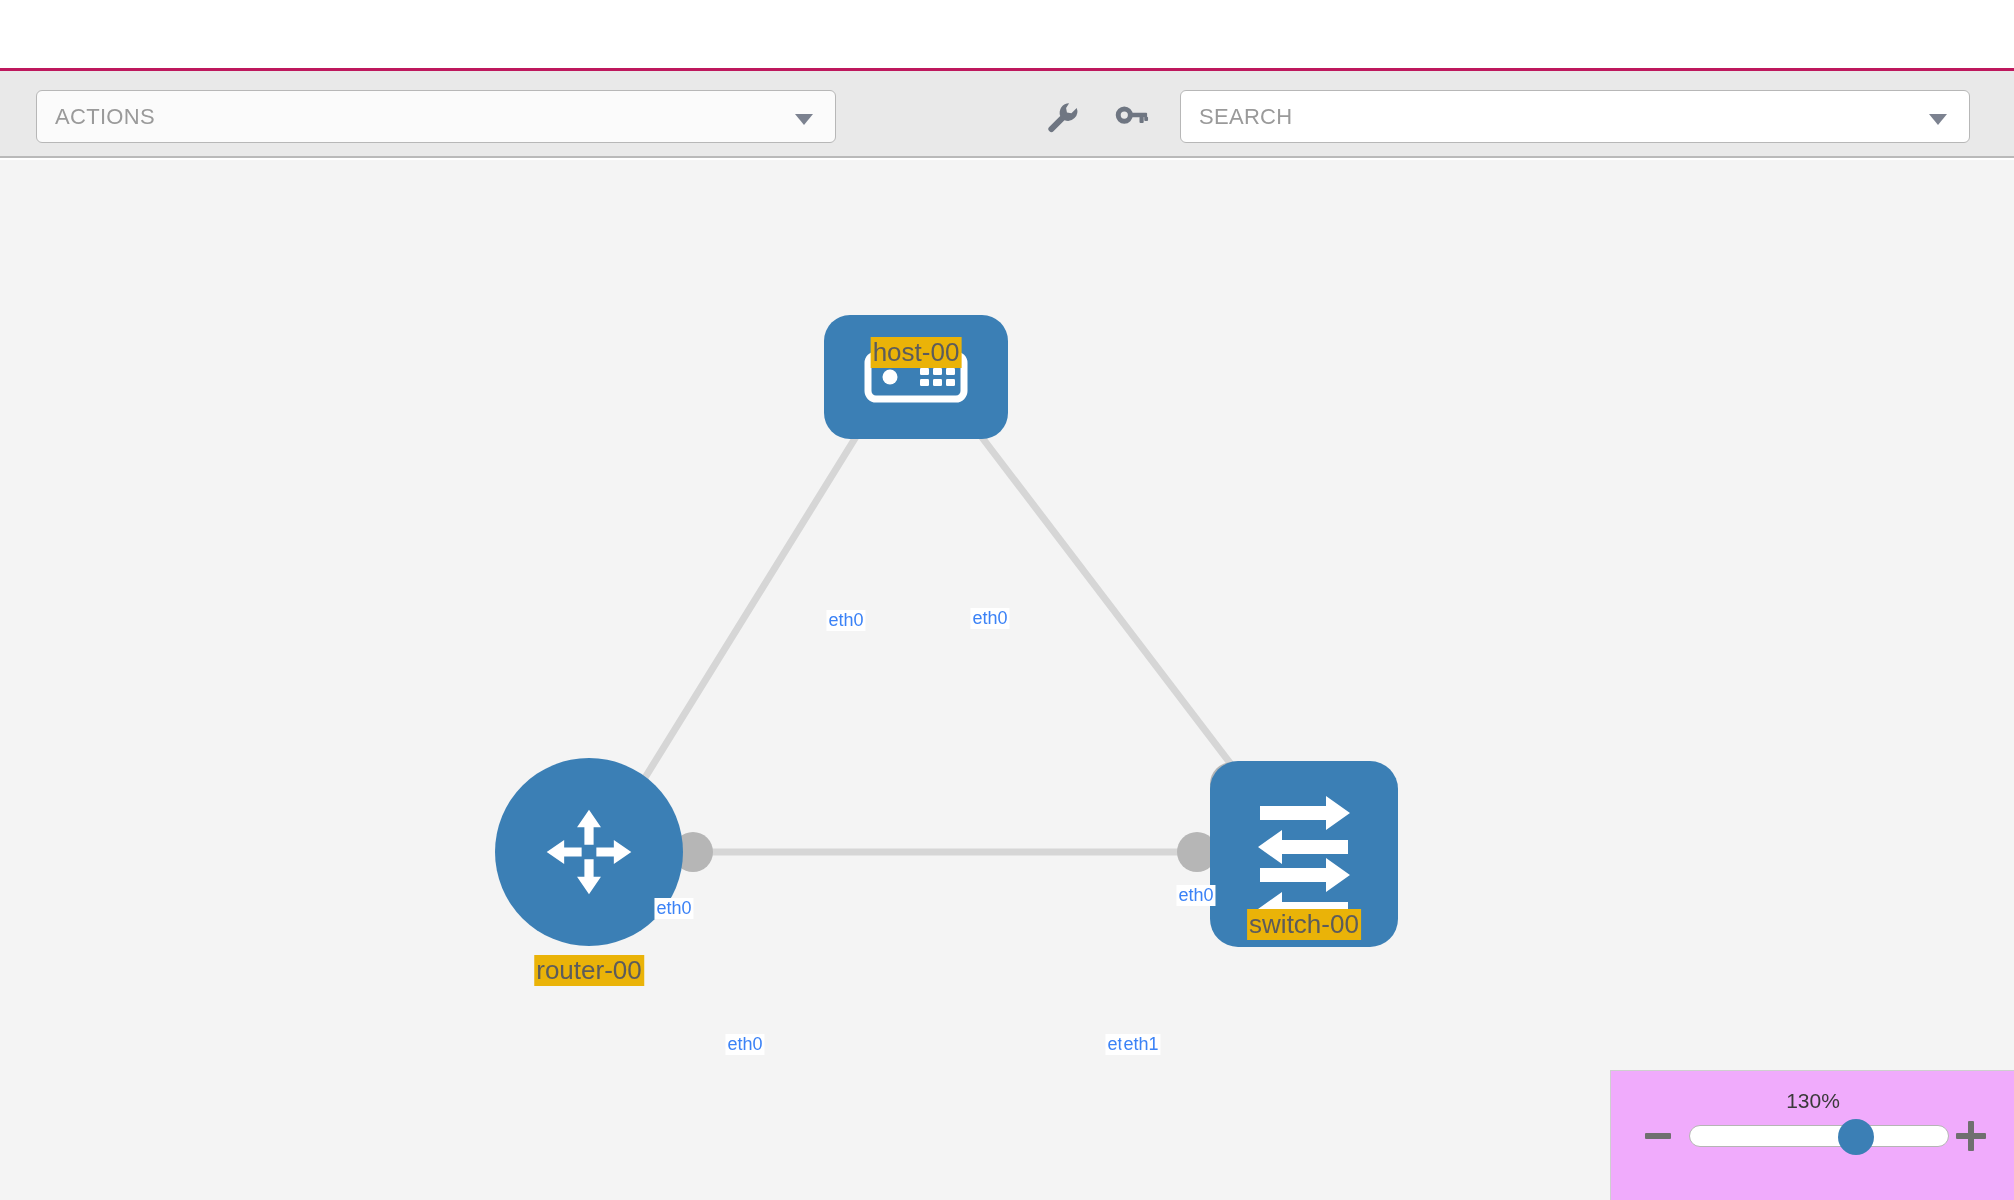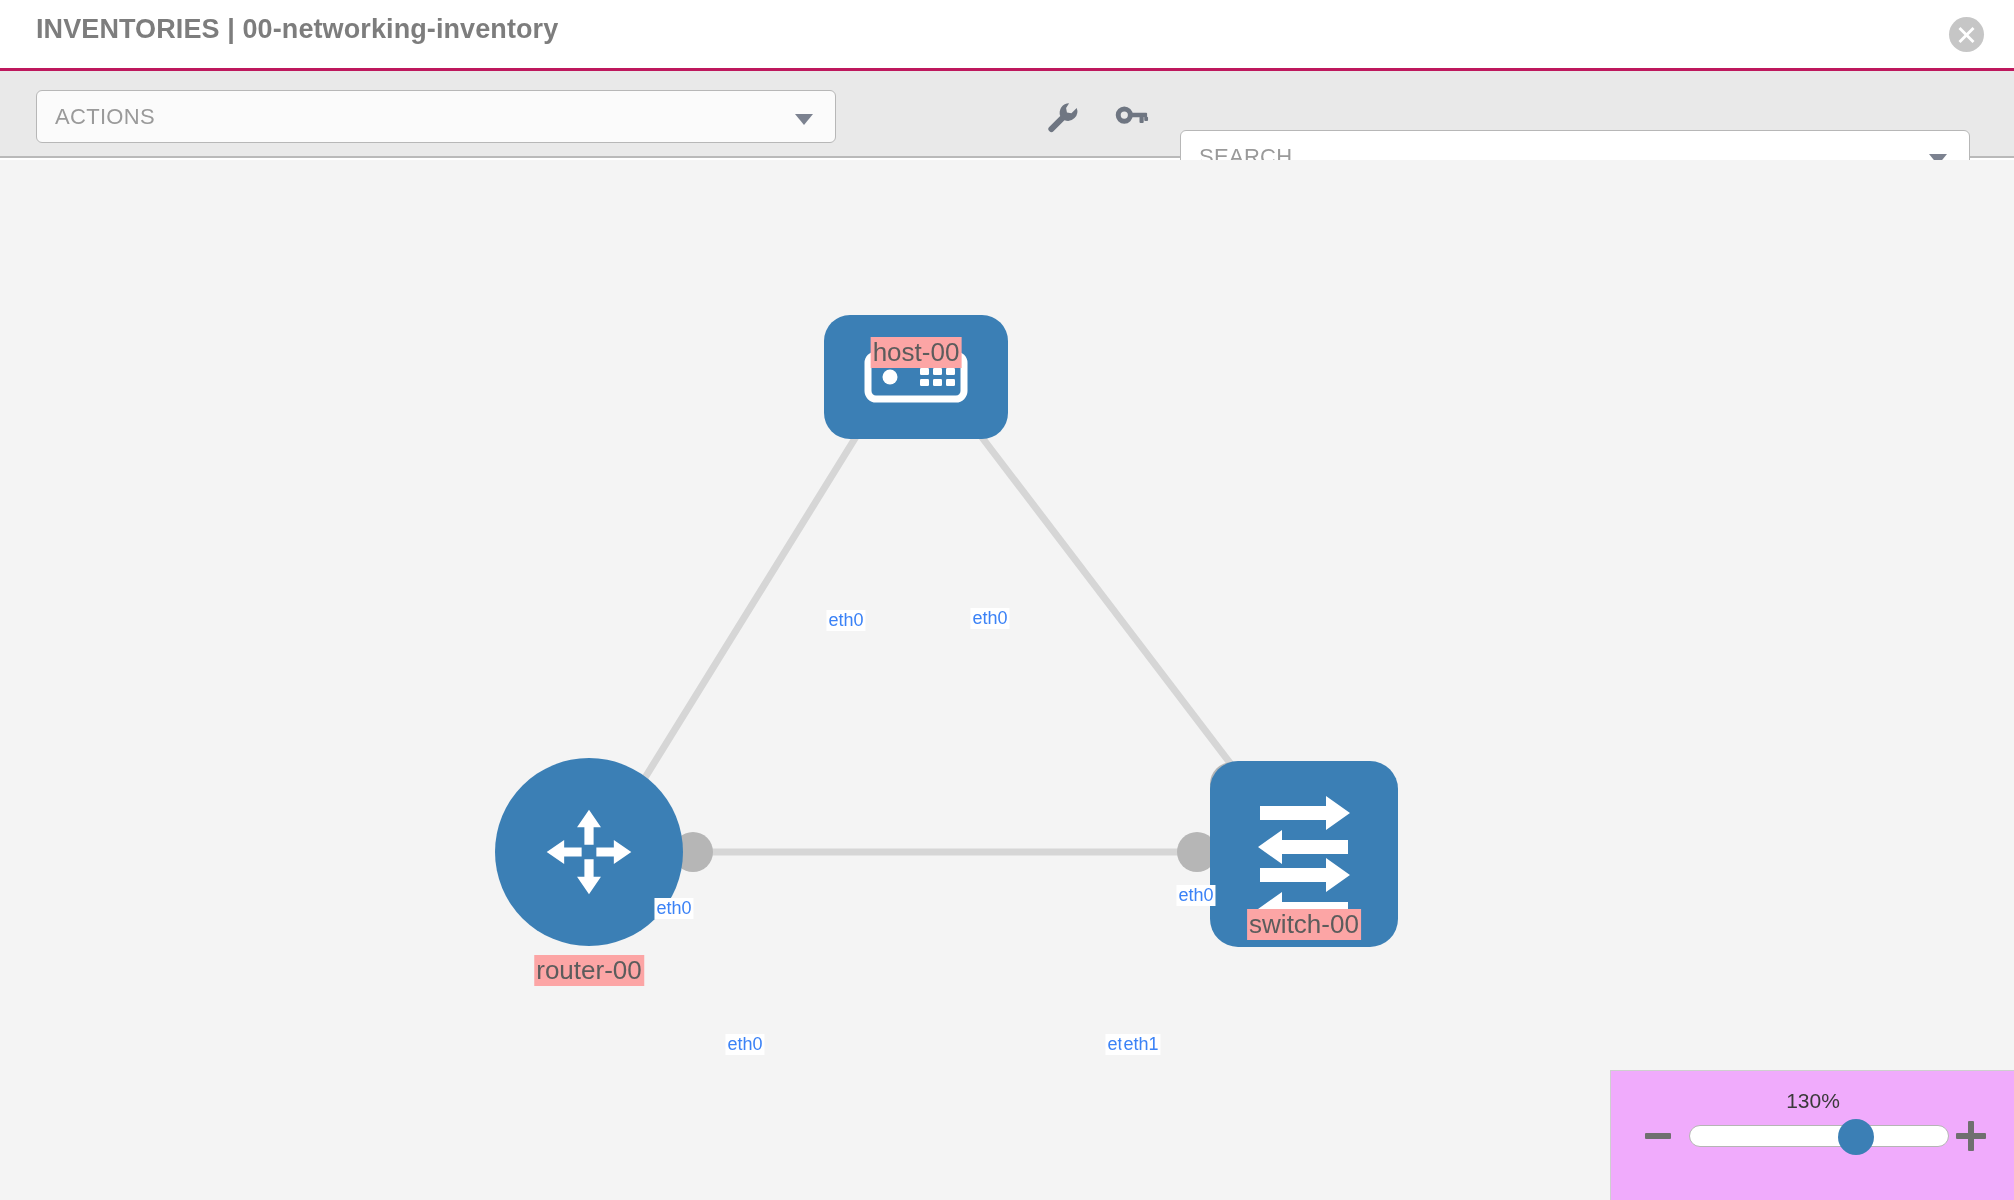--- a/index.html
+++ b/index.html
@@ -66,40 +66,39 @@
   .tool-icon.wrench { left: 1040px; }
   .tool-icon.key    { left: 1108px; }
 
   .search-box {
     position: absolute; left: 1180px; top: 19px;
     width: 790px; height: 53px;
     background: #ffffff;
     border: 1px solid #b7b7b7;
     border-radius: 6px;
     cursor: text;
-    margin-top: 40px;
   }
   .search-label {
     position: absolute; left: 18px; top: 13px;
     font-size: 22px; color: #9a9a9a; letter-spacing: 0.3px;
   }
 
   
   .canvas {
     position: absolute; left: 0; top: 160px;
     width: 2014px; height: 1040px;
     background: #f4f4f4;
     overflow: hidden;
   }
   .topology-svg { position: absolute; left: 0; top: 0; }
 
   .node-label {
     position: absolute;
     font-size: 26px; color: #5c5c5c;
-    background: #fca5a5;
+    background: #eab308;
     white-space: nowrap;
     padding: 0 2px;
     transform: translateX(-50%);
   }
   .iface-label {
     position: absolute;
     font-size: 18px; color: #3b82f6;
     background: #ffffff;
     white-space: nowrap;
     padding: 0 2px;
@@ -143,28 +142,20 @@
     position: absolute; top: -7px; left: 148px;
     width: 36px; height: 36px; border-radius: 50%;
     background: #3b7fb5; cursor: grab;
   }
 </style>
 </head>
 <body>
 
 <div id="app">
 
-  <div class="header">
-    <div class="header-title">INVENTORIES | 00-networking-inventory</div>
-    <div class="close-btn">
-      <svg width="35" height="35" viewBox="0 0 35 35" aria-hidden="true">
-        <path d="M11.5 10 L17.5 16 L23.5 10 L25.5 12 L19.5 18 L25.5 24 L23.5 26 L17.5 20 L11.5 26 L9.5 24 L15.5 18 L9.5 12 Z" fill="#ffffff"></path>
-      </svg>
-    </div>
-  </div>
 
   <div class="toolbar">
 
     <div class="actions-select">
       <span class="actions-label">ACTIONS</span>
       <span class="caret"></span>
     </div>
 
     <div class="tool-icon wrench">
       <svg width="38" height="38" viewBox="0 0 40 40" aria-hidden="true">

